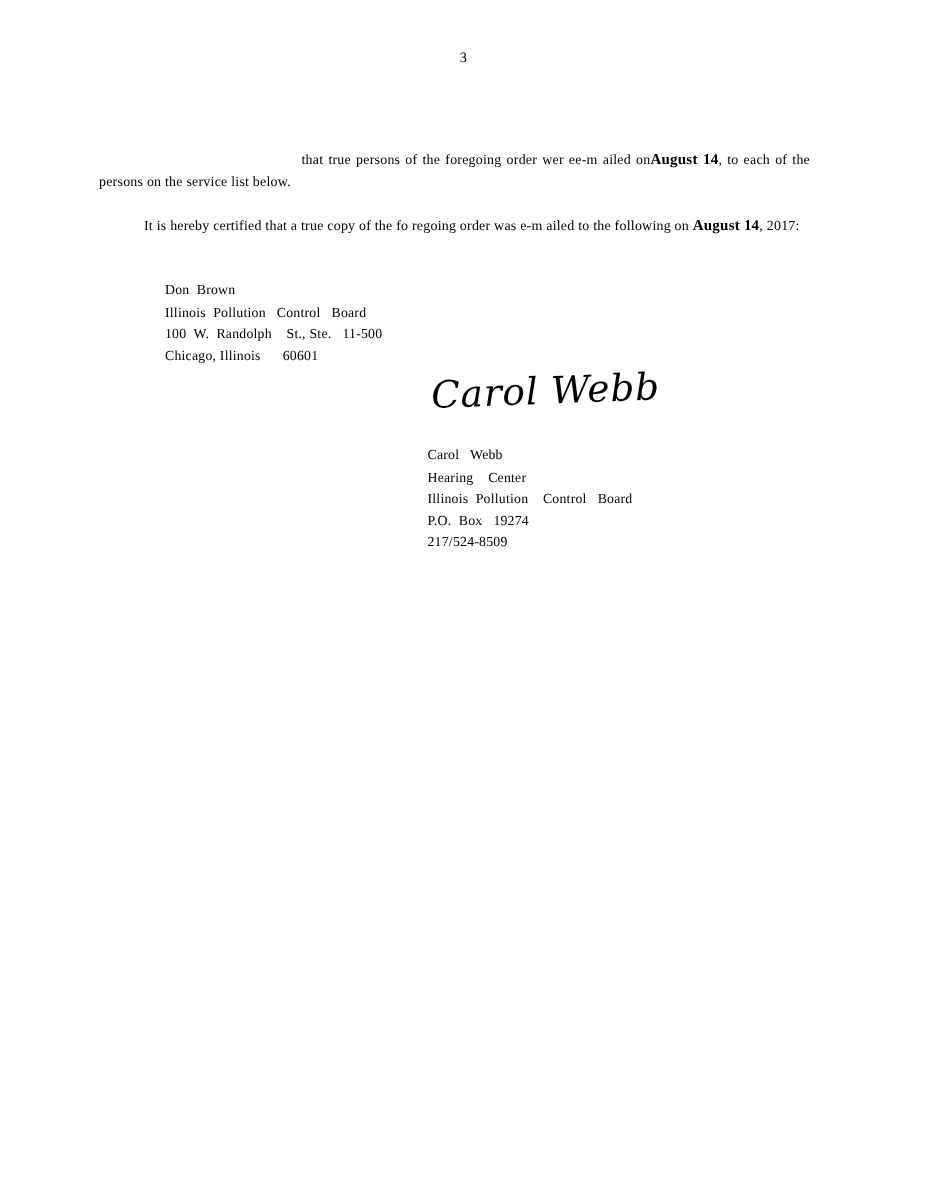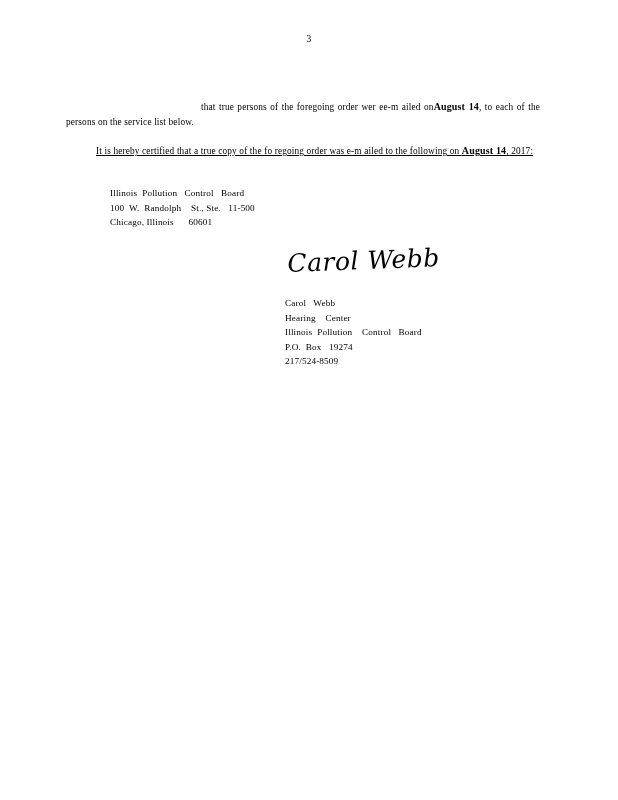--- a/index.html
+++ b/index.html
@@ -42,21 +42,20 @@
     text-align: justify;
     margin: 0;
     letter-spacing: 0.15px;
   }
   .para.first {
     text-indent: 135px;
   }
   .para.second {
     margin-top: 13px;
     text-indent: 30px;
-    text-decoration: underline;
   }
   .bold-date {
     font-weight: bold;
     font-size: 10px;
   }
   .addr-block {
     position: absolute;
     left: 110px;
     width: 330px;
     font-size: 9.2px;
@@ -93,20 +92,21 @@
 
   <div class="page-number">3</div>
 
   <div class="body-block">
     <p class="para first"><span>that true persons  of  the  foregoing  order  wer ee-m  ailed on</span><span class="bold-date">August 14</span><span>, to each  of the persons   on  the  service   list below.</span></p>
 
     <p class="para second"><span>It  is  hereby  certified   that a  true  copy  of  the  fo regoing  order  was  e-m  ailed to the   following  on </span><span class="bold-date">August 14</span><span>, 2017:</span></p>
   </div>
 
   <div class="addr-block recipient">
+    <div class="addr-line">Don  Brown</div>
     <div class="addr-line">Illinois  Pollution   Control   Board</div>
     <div class="addr-line">100  W.  Randolph    St., Ste.   11-500</div>
     <div class="addr-line">Chicago, Illinois      60601</div>
   </div>
 
   <div class="signature">Carol Webb</div>
 
   <div class="addr-block signer">
     <div class="addr-line">Carol   Webb</div>
     <div class="addr-line">Hearing    Center</div>

